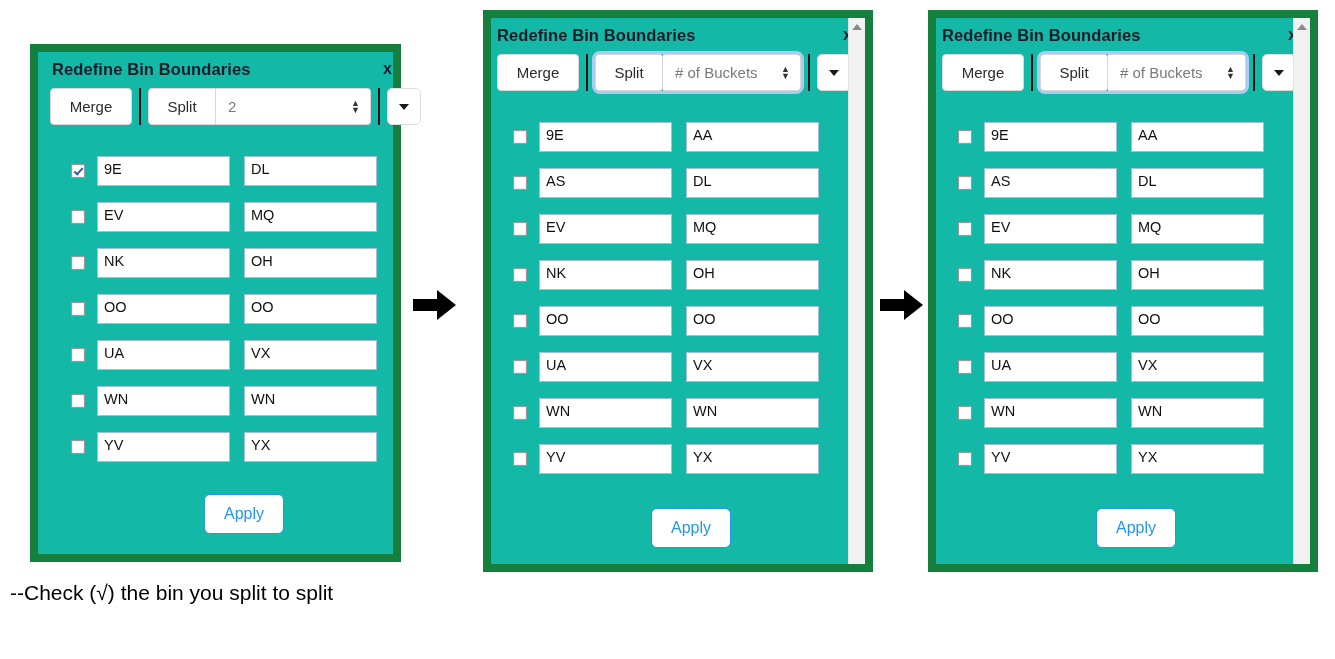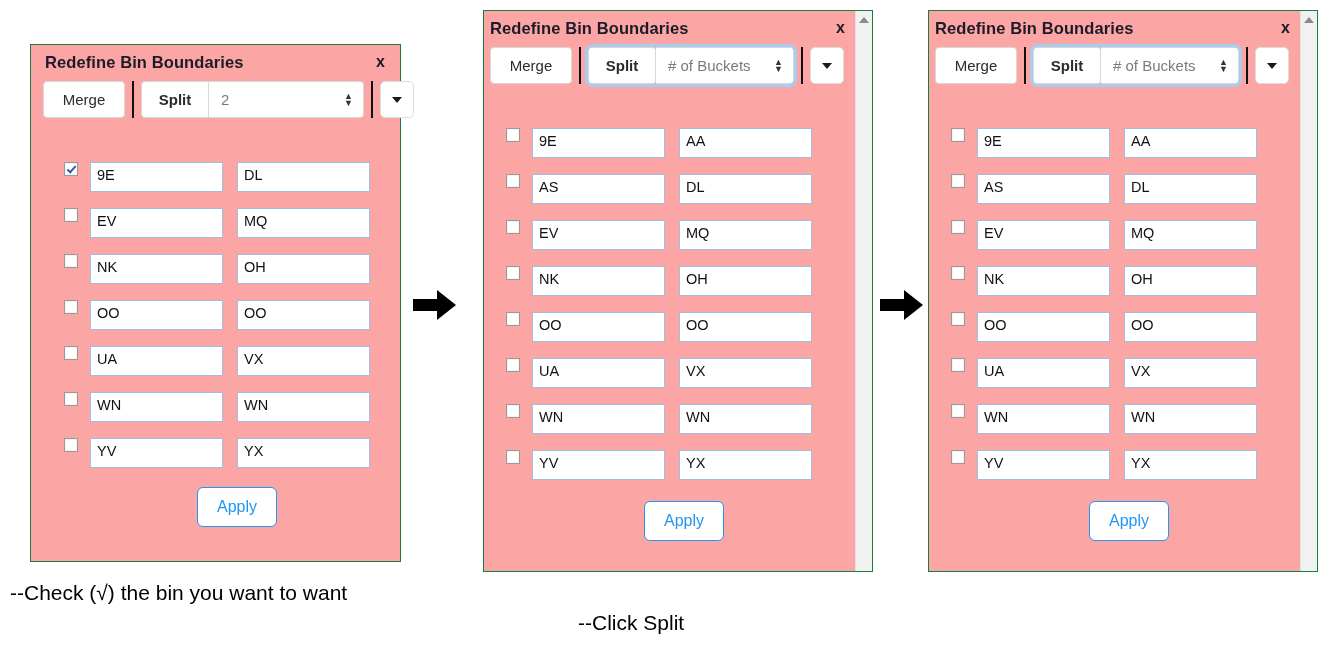--- a/index.html
+++ b/index.html
@@ -12,22 +12,22 @@
     position: relative;
     width: 1335px;
     height: 659px;
     overflow: hidden;
     background: #ffffff;
   }
 
   
   .panel {
     position: absolute;
-    background: #fca5a5;
-    border: 1px solid #15803d;
+    background: #14b8a6;
+    border: 8px solid #15803d;
     box-sizing: border-box;
   }
   .panel-inner {
     position: relative;
     height: 100%;
     box-sizing: border-box;
   }
   .panel-title {
     font-weight: bold;
     color: #1b1b29;
@@ -58,21 +58,21 @@
     font-size: 15px;
     color: #2b2b2b;
     display: flex;
     align-items: center;
     justify-content: center;
     box-sizing: border-box;
     cursor: pointer;
     font-family: "Liberation Sans", sans-serif;
   }
   .tb-btn.merge { width: 82px; }
-  .tb-btn.split { width: 68px; border-radius: 4px 0 0 4px; font-weight: bold; }
+  .tb-btn.split { width: 68px; border-radius: 4px 0 0 4px; }
   .split-group {
     display: flex;
     align-items: stretch;
     box-sizing: border-box;
   }
   .split-group.focused {
     outline: 3px solid #a8cdf0;
     border-radius: 5px;
   }
   .split-group.focused .tb-btn.split {
@@ -124,21 +124,21 @@
     width: 0; height: 0;
     border-left: 5px solid transparent;
     border-right: 5px solid transparent;
     border-top: 6px solid #1a1a1a;
   }
 
   
   .rows { position: absolute; }
   .row {
     display: flex;
-    margin-top: 13px;
+    align-items: center;
   }
   .cbox {
     width: 14px;
     height: 14px;
     box-sizing: border-box;
     border: 1px solid #9a9a9a;
     background: #ffffff;
     box-shadow: inset 0 0 0 1px #f2f2f2;
     position: relative;
     flex: 0 0 auto;
@@ -418,15 +418,14 @@
           <div class="sb-up"></div>
         </div>
       </div>
     </div>
     <div class="big-arrow" style="left: 413px; top: 288px;"><svg width="44" height="34" viewBox="0 0 44 34">
         <path d="M0 11 H24 V2 L43 17 L24 32 V23 H0 Z" fill="#000000"></path>
       </svg></div>
     <div class="big-arrow" style="left: 880px; top: 288px;"><svg width="44" height="34" viewBox="0 0 44 34">
         <path d="M0 11 H24 V2 L43 17 L24 32 V23 H0 Z" fill="#000000"></path>
       </svg></div>
-    <div class="caption" style="left: 10px; top: 578px; width: 430px;">--Check (√) the bin you want to want</div>
-    <div class="caption" style="left: 578px; top: 608px; width: 300px;">--Click Split</div>
+    <div class="caption" style="left: 10px; top: 578px; width: 430px;">--Check (√) the bin you split to split</div>
   </div>
 
 </body></html>

